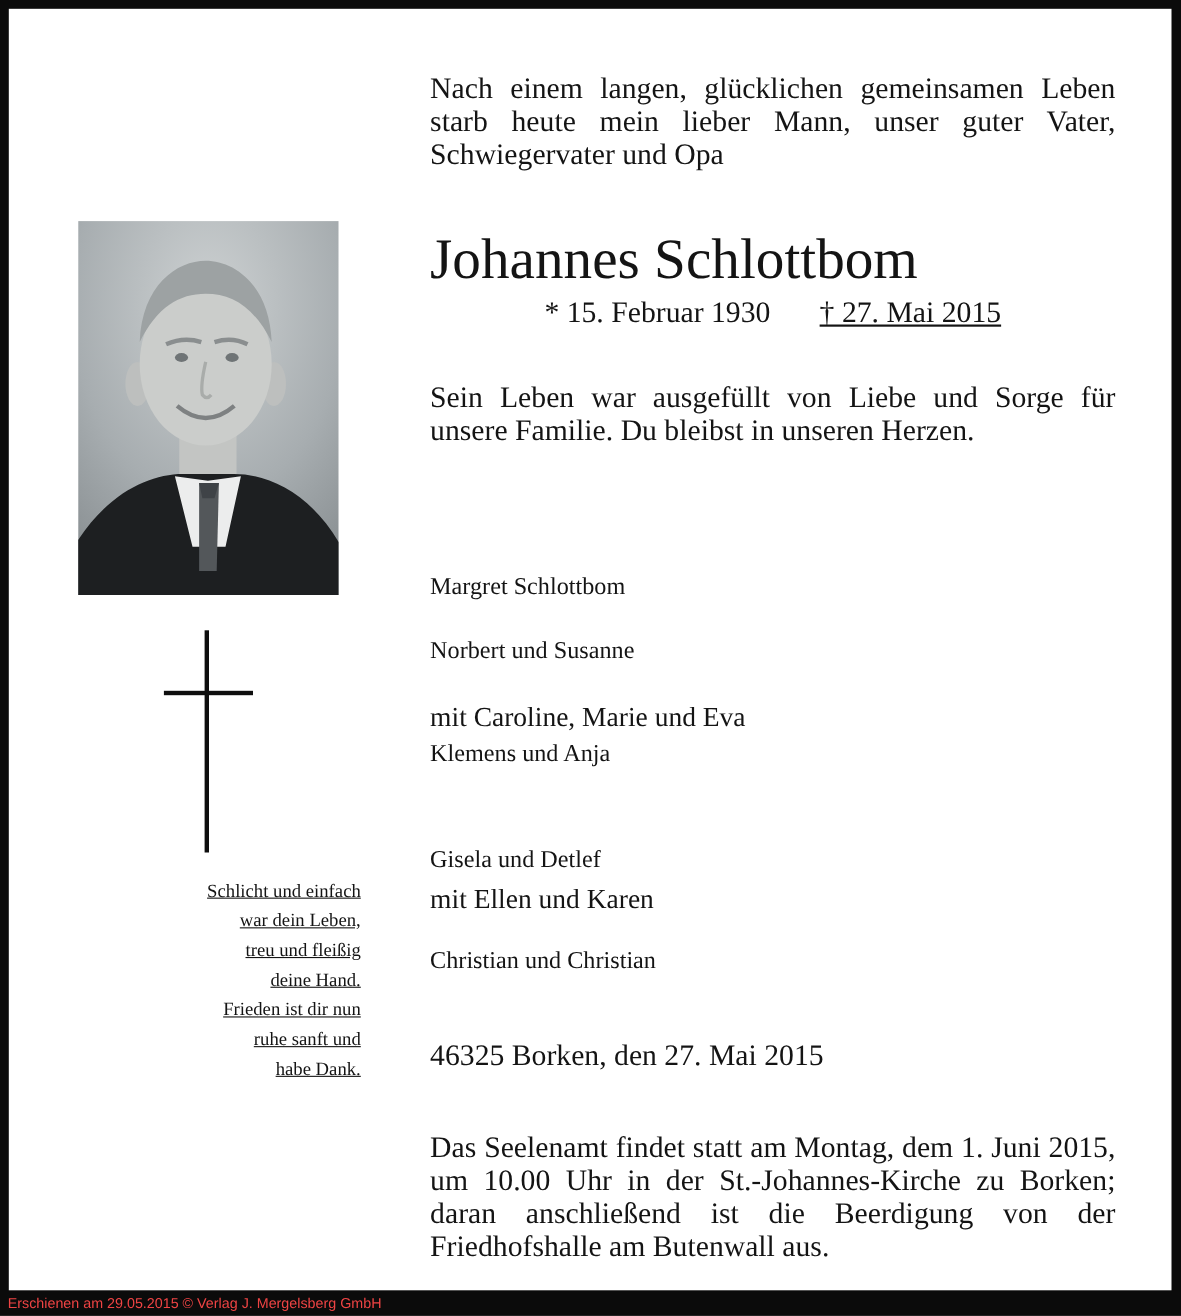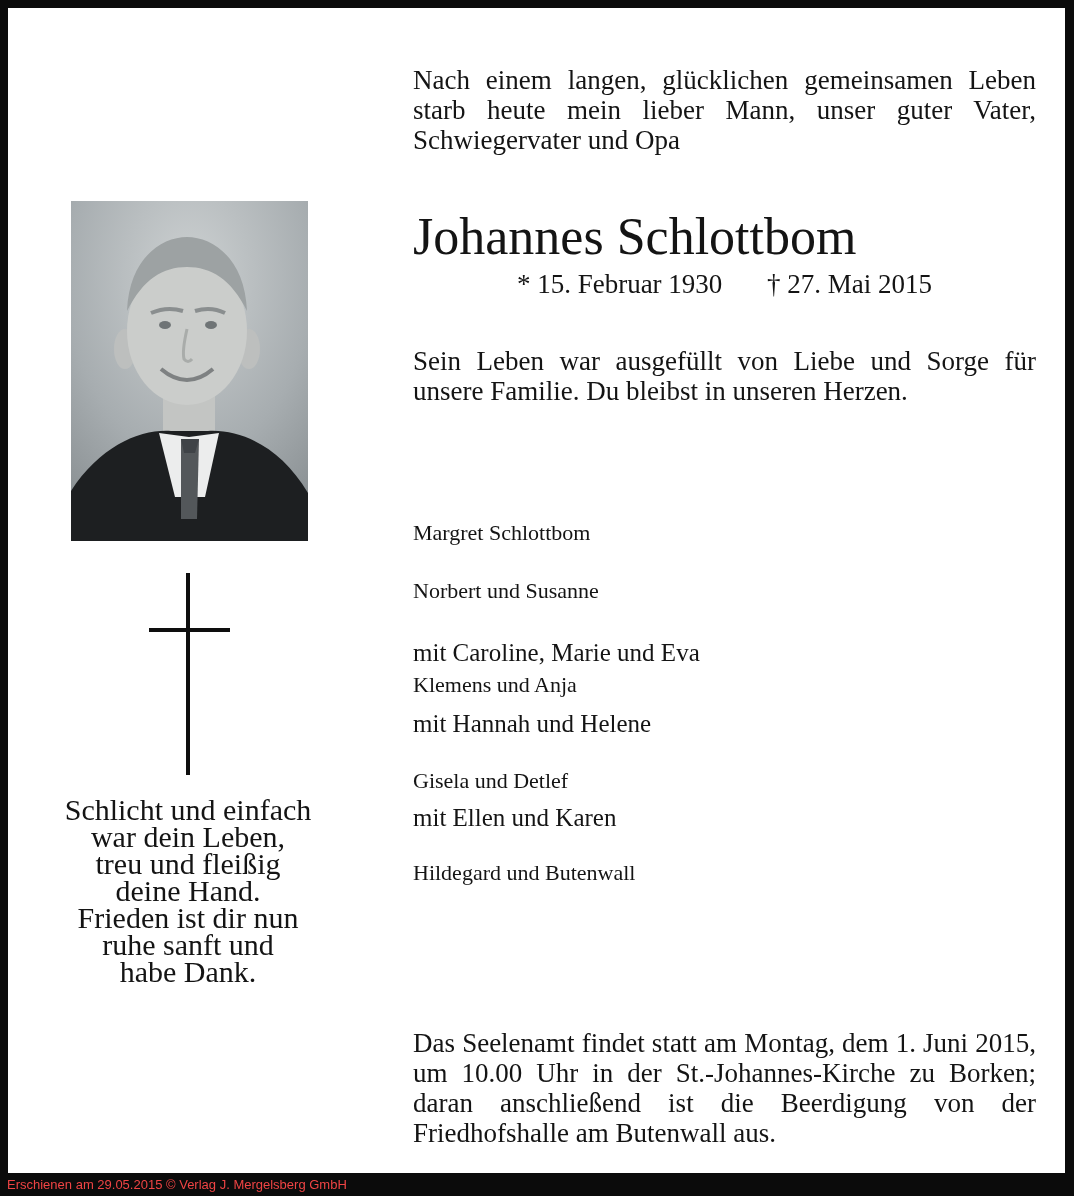--- a/index.html
+++ b/index.html
@@ -30,44 +30,44 @@
   #cross .v {
     position: absolute; left: 48px; top: 5px;
     width: 4px; height: 202px; background: #0e0e0e;
   }
   #cross .h {
     position: absolute; left: 11px; top: 60px;
     width: 81px; height: 4px; background: #0e0e0e;
   }
   #poem {
     left: 40px; top: 788px; width: 280px;
-    text-align: center;
-    font-size: 30px; line-height: 27px;
+    text-align: right;
+    font-size: 17px; line-height: 27px; text-decoration: underline;
   }
 
   
-  .rcol { left: 405px; width: 623px; }
+  .rcol { left: 383px; width: 623px; }
   #intro {
     top: 57px;
     font-size: 27px; line-height: 30px;
     text-align: justify;
   }
   #deceased-name {
     top: 200px;
     font-size: 52px; line-height: 58px;
     text-align: left;
     white-space: nowrap;
   }
   #dates {
     top: 261px;
     font-size: 27px;
     text-align: center;
     white-space: nowrap;
   }
-  #dates .death { margin-left: 38px; }
+  #dates .death { margin-left: 38px; text-decoration: underline; }
   #life-text {
     top: 338px;
     font-size: 27px; line-height: 30px;
     text-align: justify;
   }
   #salutation { top: 452px; font-size: 26px; }
   .mourner-name { font-size: 22px; line-height: 34px; }
   .mourner-sub  { font-size: 25px; line-height: 28px; }
   #m0 { top: 508px; }
   #m1 { top: 566px; }
@@ -161,24 +161,24 @@
       <span class="death">† 27. Mai 2015</span>
     </div>
 
     <div class="abs rcol" id="life-text">Sein Leben war ausgefüllt von Liebe und Sorge für unsere Familie. Du bleibst in unseren Herzen.</div>
 
 
     <div class="abs rcol mourner-name" id="m0">Margret Schlottbom</div>
     <div class="abs rcol mourner-name" id="m1">Norbert und Susanne</div>
     <div class="abs rcol mourner-sub" id="m1s">mit Caroline, Marie und Eva</div>
     <div class="abs rcol mourner-name" id="m2">Klemens und Anja</div>
-    <div class="abs rcol mourner-sub" id="m2s">mit Hannah und Helene</div>
     <div class="abs rcol mourner-name" id="m3">Gisela und Detlef</div>
     <div class="abs rcol mourner-sub" id="m3s">mit Ellen und Karen</div>
-    <div class="abs rcol mourner-name" id="m4">Hildegard und Butenwall</div>
+    <div class="abs rcol mourner-name" id="m4">Christian und Christian</div>
 
+    <div class="abs rcol" id="place-date">46325 Borken, den 27. Mai 2015</div>
 
     <div class="abs rcol" id="service-info">Das Seelenamt findet statt am Montag, dem 1. Juni 2015, um 10.00 Uhr in der St.-Johannes-Kirche zu Borken; daran anschließend ist die Beerdigung von der Friedhofshalle am Butenwall aus.</div>
 
   </div>
 
   <div class="abs" id="footer-credit">Erschienen am 29.05.2015 © Verlag J. Mergelsberg GmbH</div>
 </div>
 
 </body></html>

